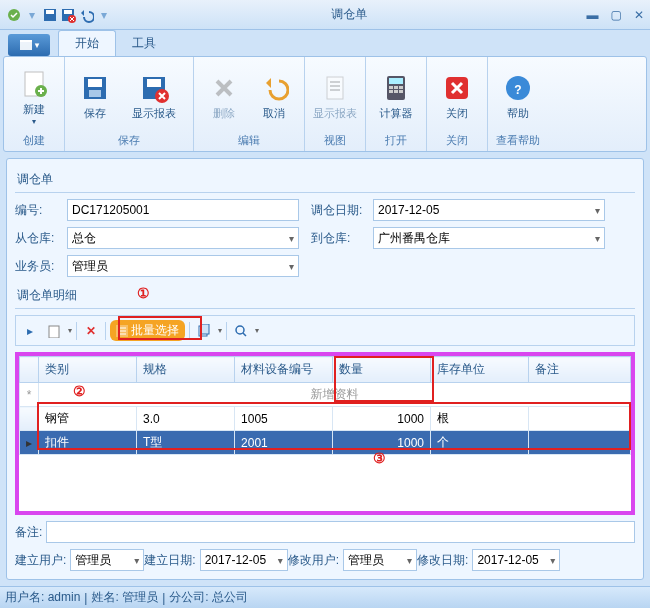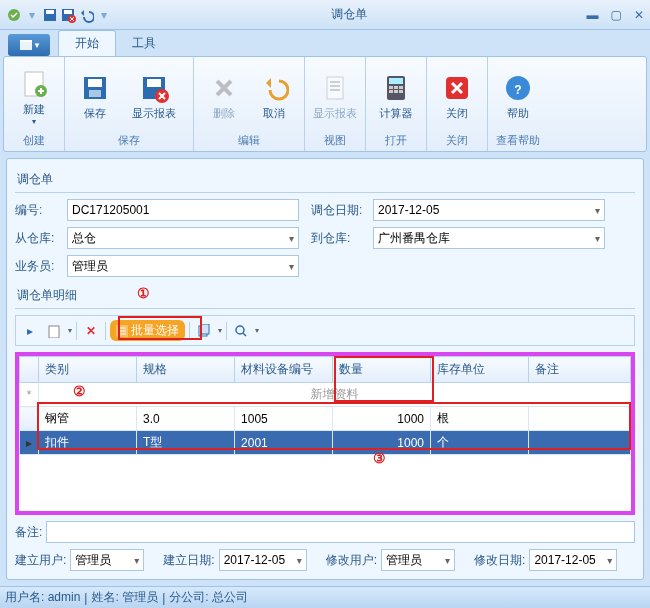--- a/index.html
+++ b/index.html
@@ -38,21 +38,21 @@
 .grid{width:100%;border-collapse:collapse}
 .grid th{background:linear-gradient(#f7fbff,#e3eefb);border:1px solid #b8d2ee;padding:4px 6px;text-align:left;color:#2a5a8a;font-weight:normal}
 .grid td{border:1px solid #d8e6f4;padding:3px 6px;height:22px}
 .grid .newrow td{background:#fff;text-align:center;color:#999}
 .grid .selrow td{background:#3a6bb0;color:#fff}
 .rowind{width:18px;background:linear-gradient(#f7fbff,#e3eefb);border-right:1px solid #b8d2ee;text-align:center;color:#888}
 .anno{position:absolute;color:#e02020;font-size:14px;font-weight:bold;pointer-events:none}
 .redbox{position:absolute;border:2px solid #e02020;pointer-events:none}
 .remark{display:flex;align-items:center;gap:4px}
 .remark .rinp{flex:1;height:22px;background:#fff;border:1px solid #a9c8e8}
-.footrow{display:flex;gap:19px;align-items:center}
+.footrow{display:flex;gap:0;align-items:center}
 .footrow .fld label{width:auto}
 .status{height:22px;background:linear-gradient(#d7e9fb,#b8d5f2);border-top:1px solid #9ec2e8;display:flex;align-items:center;padding:0 5px;color:#2a5a8a;gap:4px}
 svg{display:block}
 </style>
 </head>
 <body>
 
 <div class="titlebar">
   <div class="qat">
     <span class="ic">

